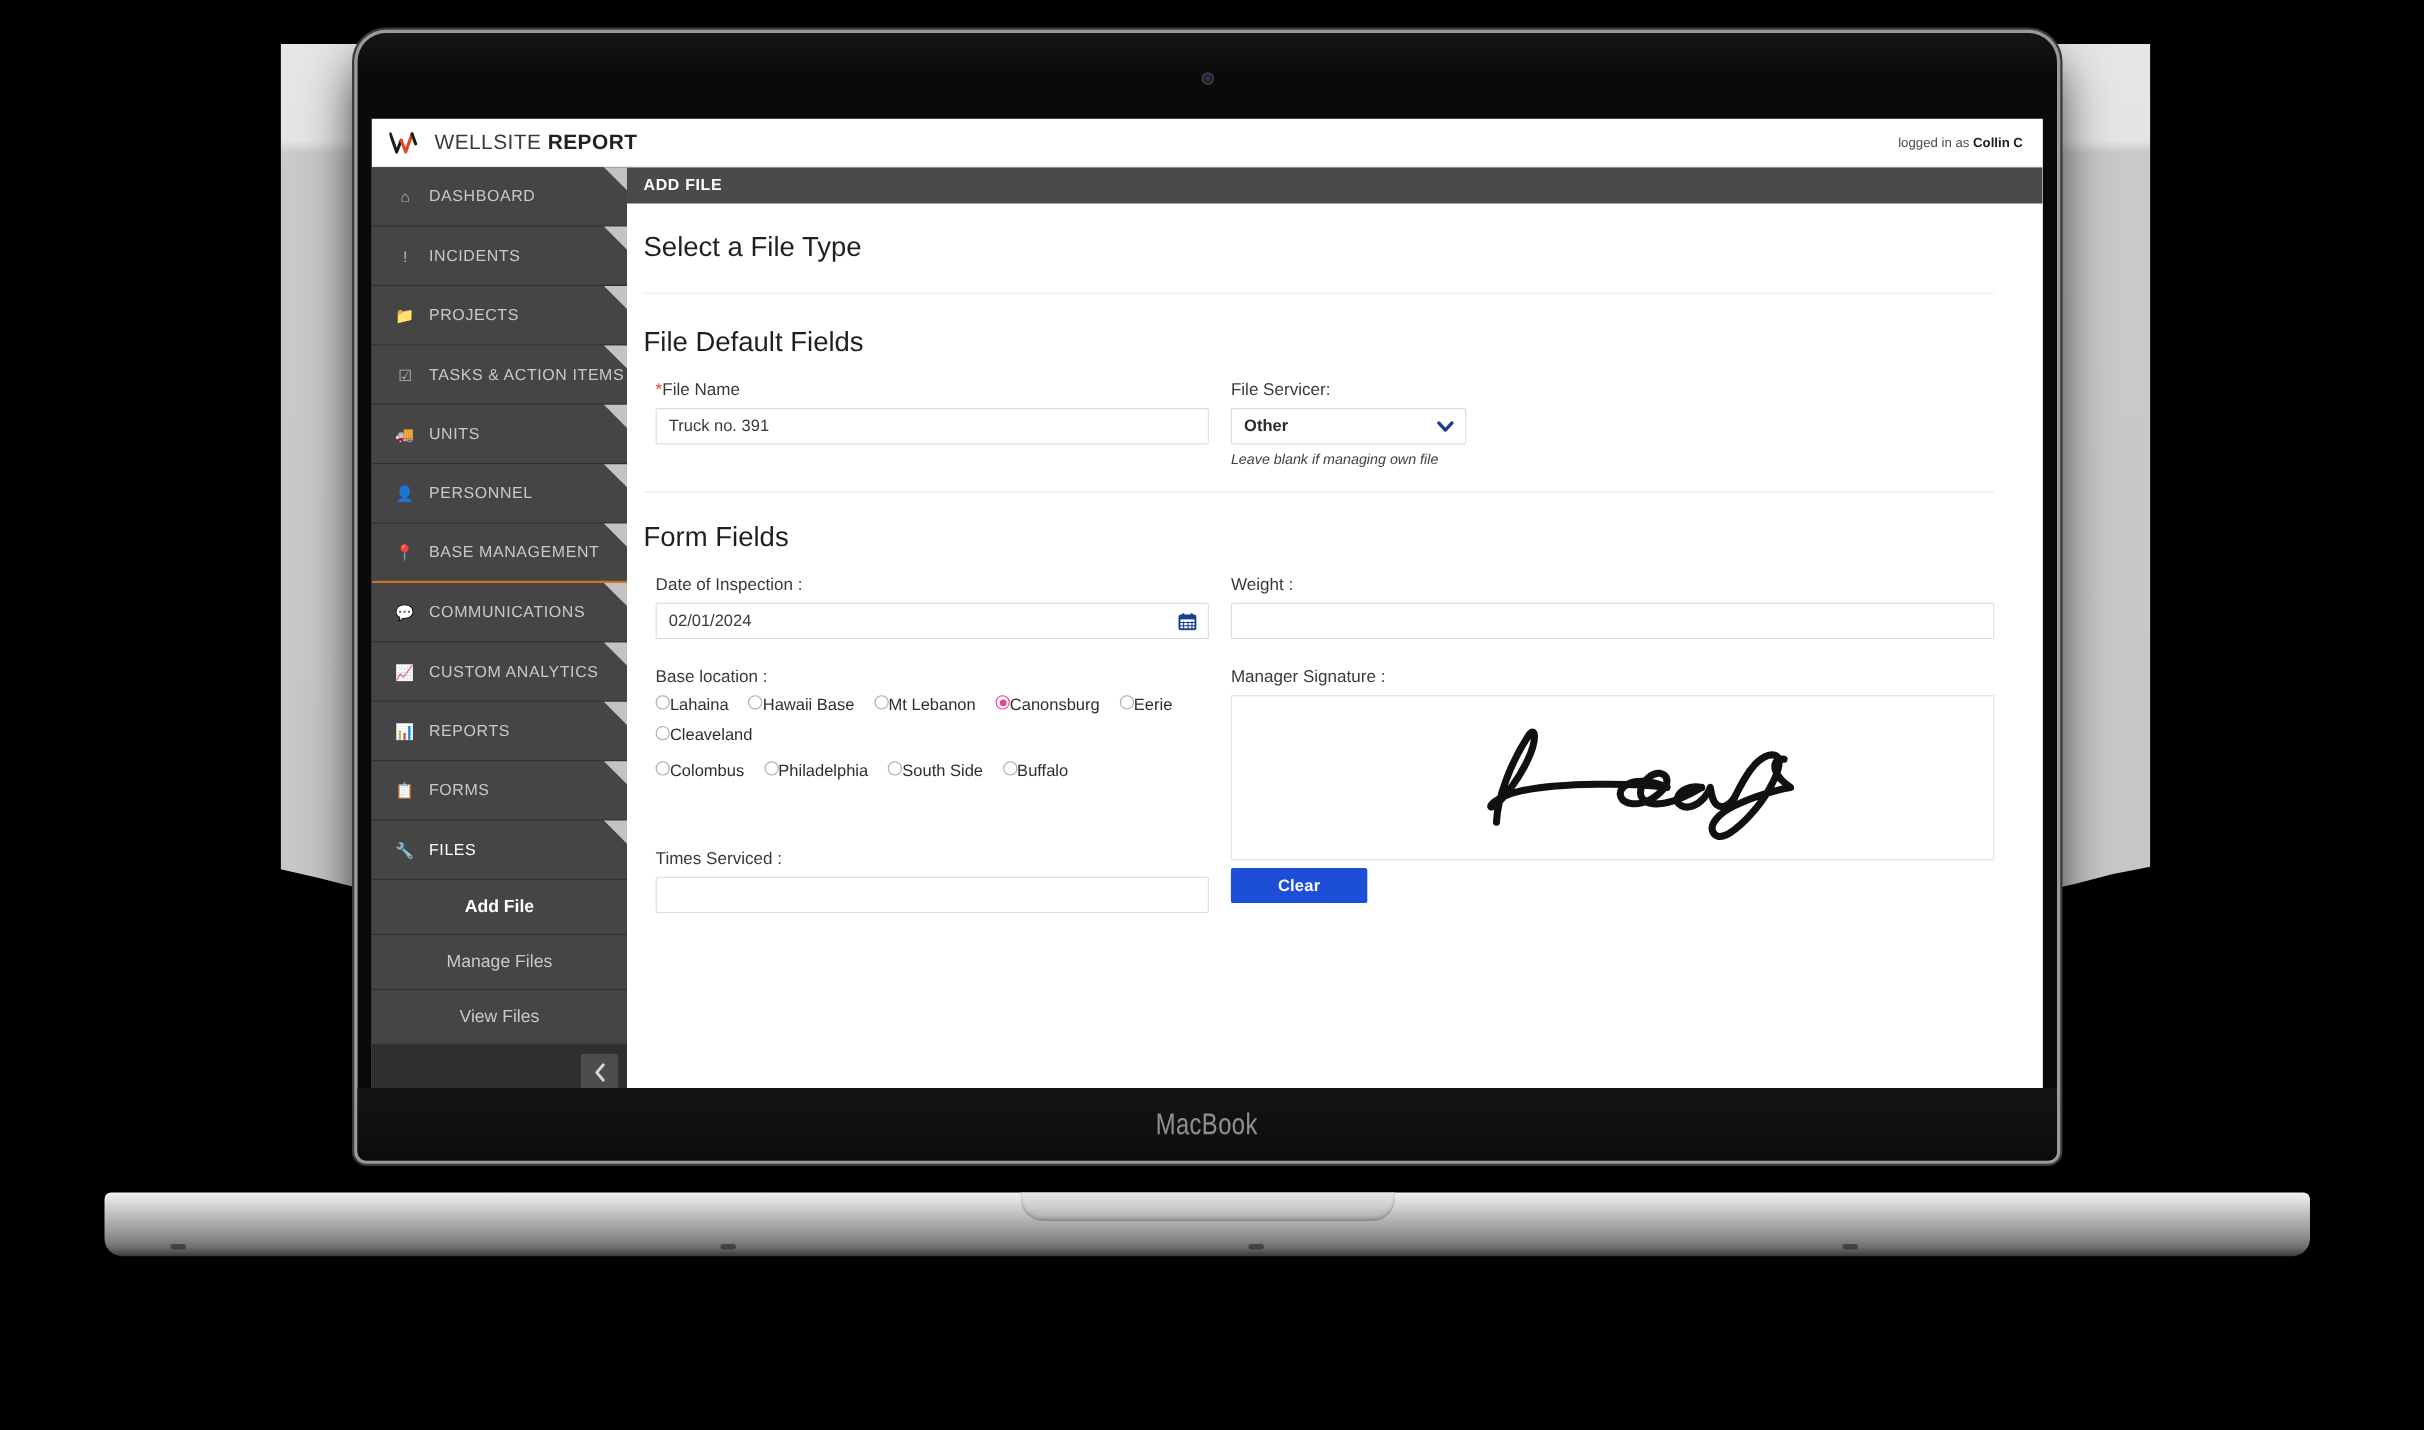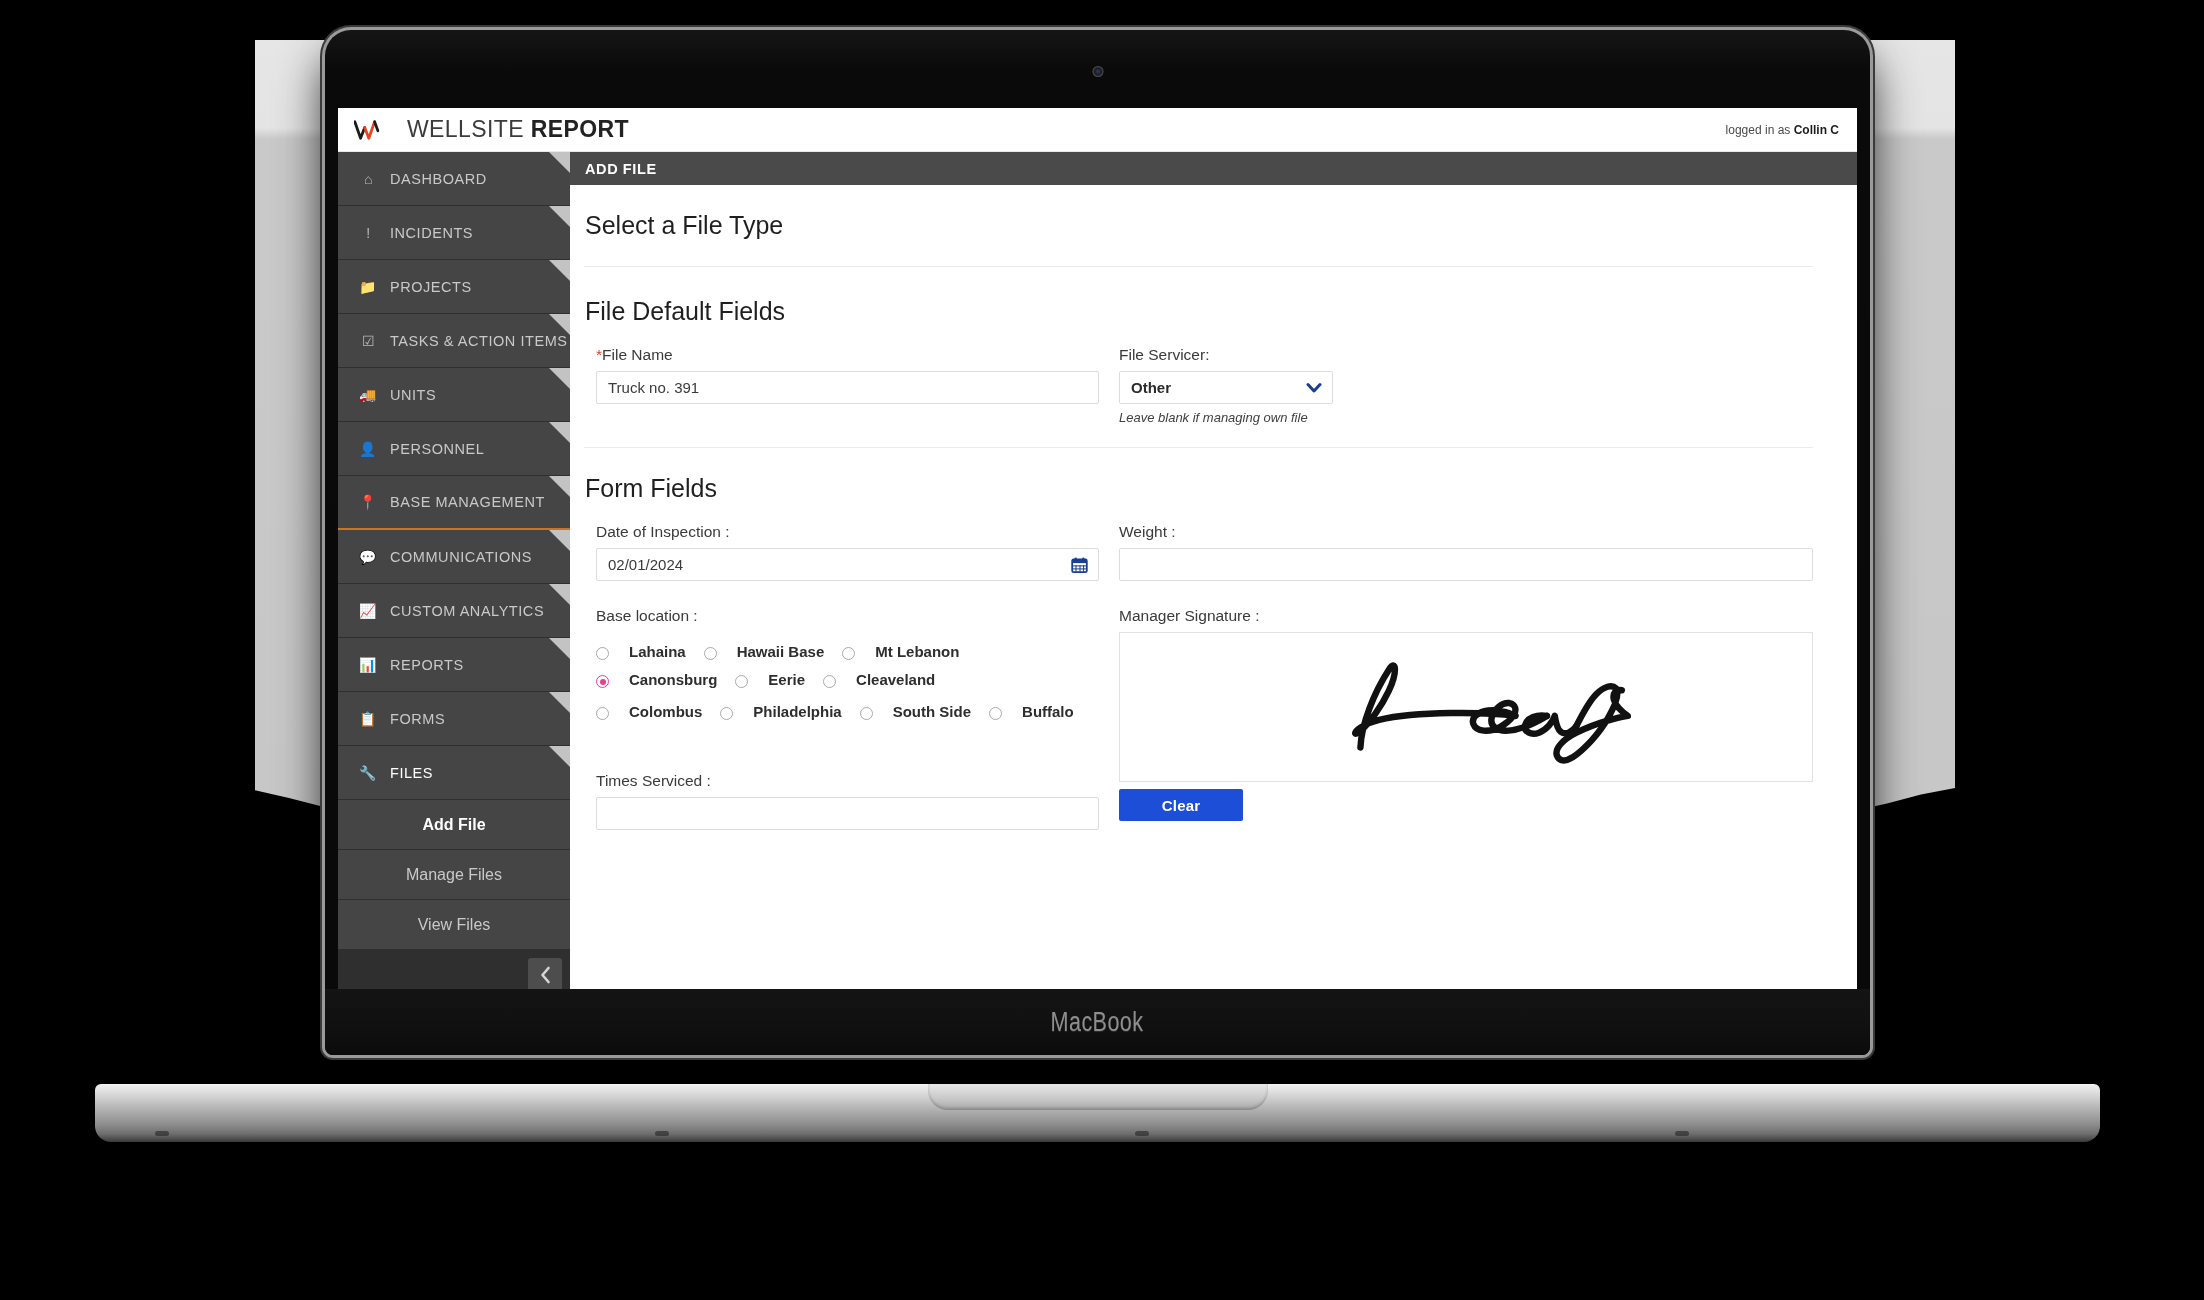--- a/index.html
+++ b/index.html
@@ -74,21 +74,21 @@
   .foot { position:absolute; bottom:6px; width:14px; height:5px; border-radius:3px; background:#2a2a2a; opacity:.65;}
 
   
   .appbar {
     height:44px; background:#fff; display:flex; align-items:center;
     justify-content:space-between; padding:0 18px 0 16px;
     border-bottom:1px solid #e9e9e9;
   }
   .brand { display:flex; align-items:center; gap:13px; }
   .brand .logo { width:28px; height:22px; display:block; }
-  .brand .name { font-size:23px; color:#3b3b3b; letter-spacing:.4px;margin-left:12px; }
+  .brand .name { font-size:19px; color:#3b3b3b; letter-spacing:.4px; }
   .brand .name b { color:#222; font-weight:700; }
   .loggedin { font-size:12px; color:#4a4a4a; white-space:nowrap; }
   .loggedin b { color:#1d1d1d; font-weight:700; }
 
   .body { display:flex; height:calc(886px - 44px); }
 
   
   .sidebar {
     width:232px; flex:0 0 232px; background:#3a3a3a;
     display:flex; flex-direction:column;
@@ -144,21 +144,21 @@
     width:100%; height:33px; border:1px solid #dcdcdc; background:#fff;
     border-radius:2px; padding:0 11px; font-size:15px; color:#3a3a3a;
     font-family:"Liberation Sans", sans-serif; display:flex; align-items:center;
     position:relative;
   }
   .twocol { display:flex; gap:20px; }
   .col-l { width:515px; flex:0 0 515px; padding-left:12px; }
   .col-r { flex:1 1 auto; }
 
   .radiorow { display:flex; flex-wrap:wrap; align-items:center; gap:0 9px; margin-top:2px; }
-  .radio { display:flex; align-items:flex-end; gap:20px; margin-right:9px; height:28px;font-weight:bold; }
+  .radio { display:flex; align-items:flex-start; gap:0; margin-right:9px; height:28px; }
   .radio .dot {
     width:13px; height:13px; border-radius:50%; border:1.5px solid #a9a9a9; background:#fff;
     display:inline-block; position:relative; flex:0 0 13px;
   }
   .radio.on .dot { border-color:#ec3c96; }
   .radio.on .dot:after {
     content:""; position:absolute; left:50%; top:50%; transform:translate(-50%,-50%);
     width:6px; height:6px; border-radius:50%; background:#ec3c96;
   }
   .radio span.t { font-size:15px; color:#2e2e2e; }

